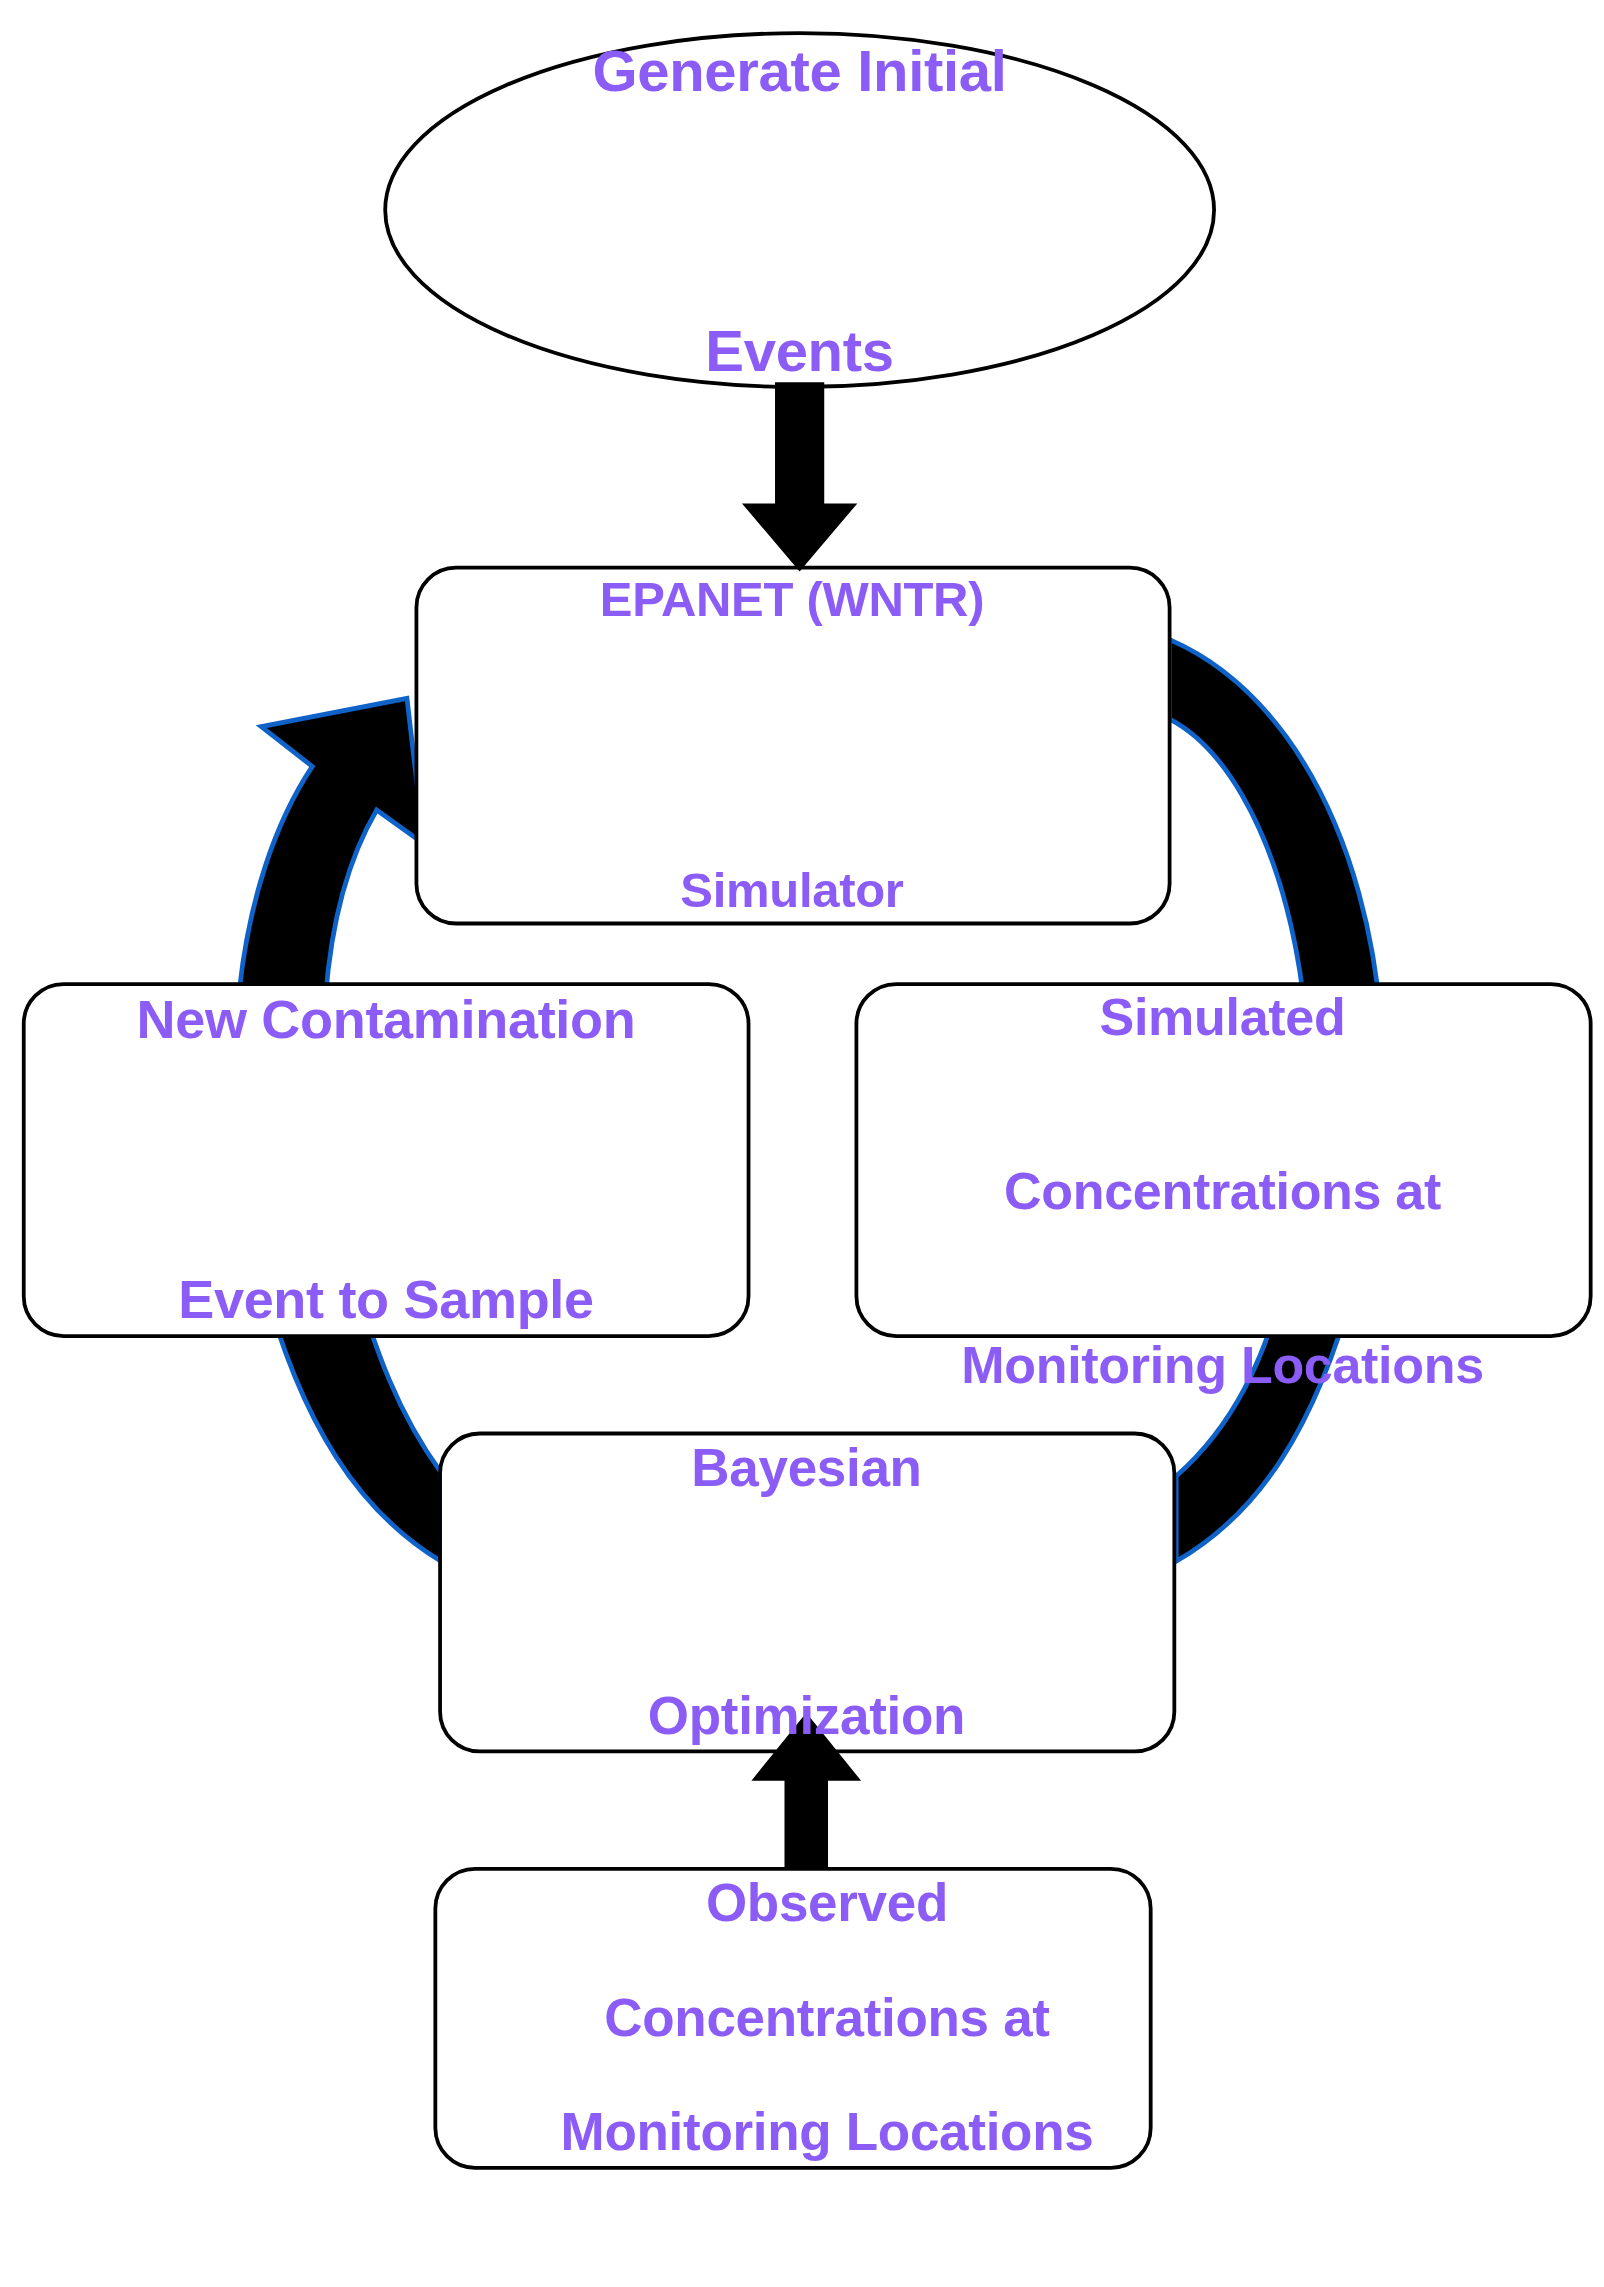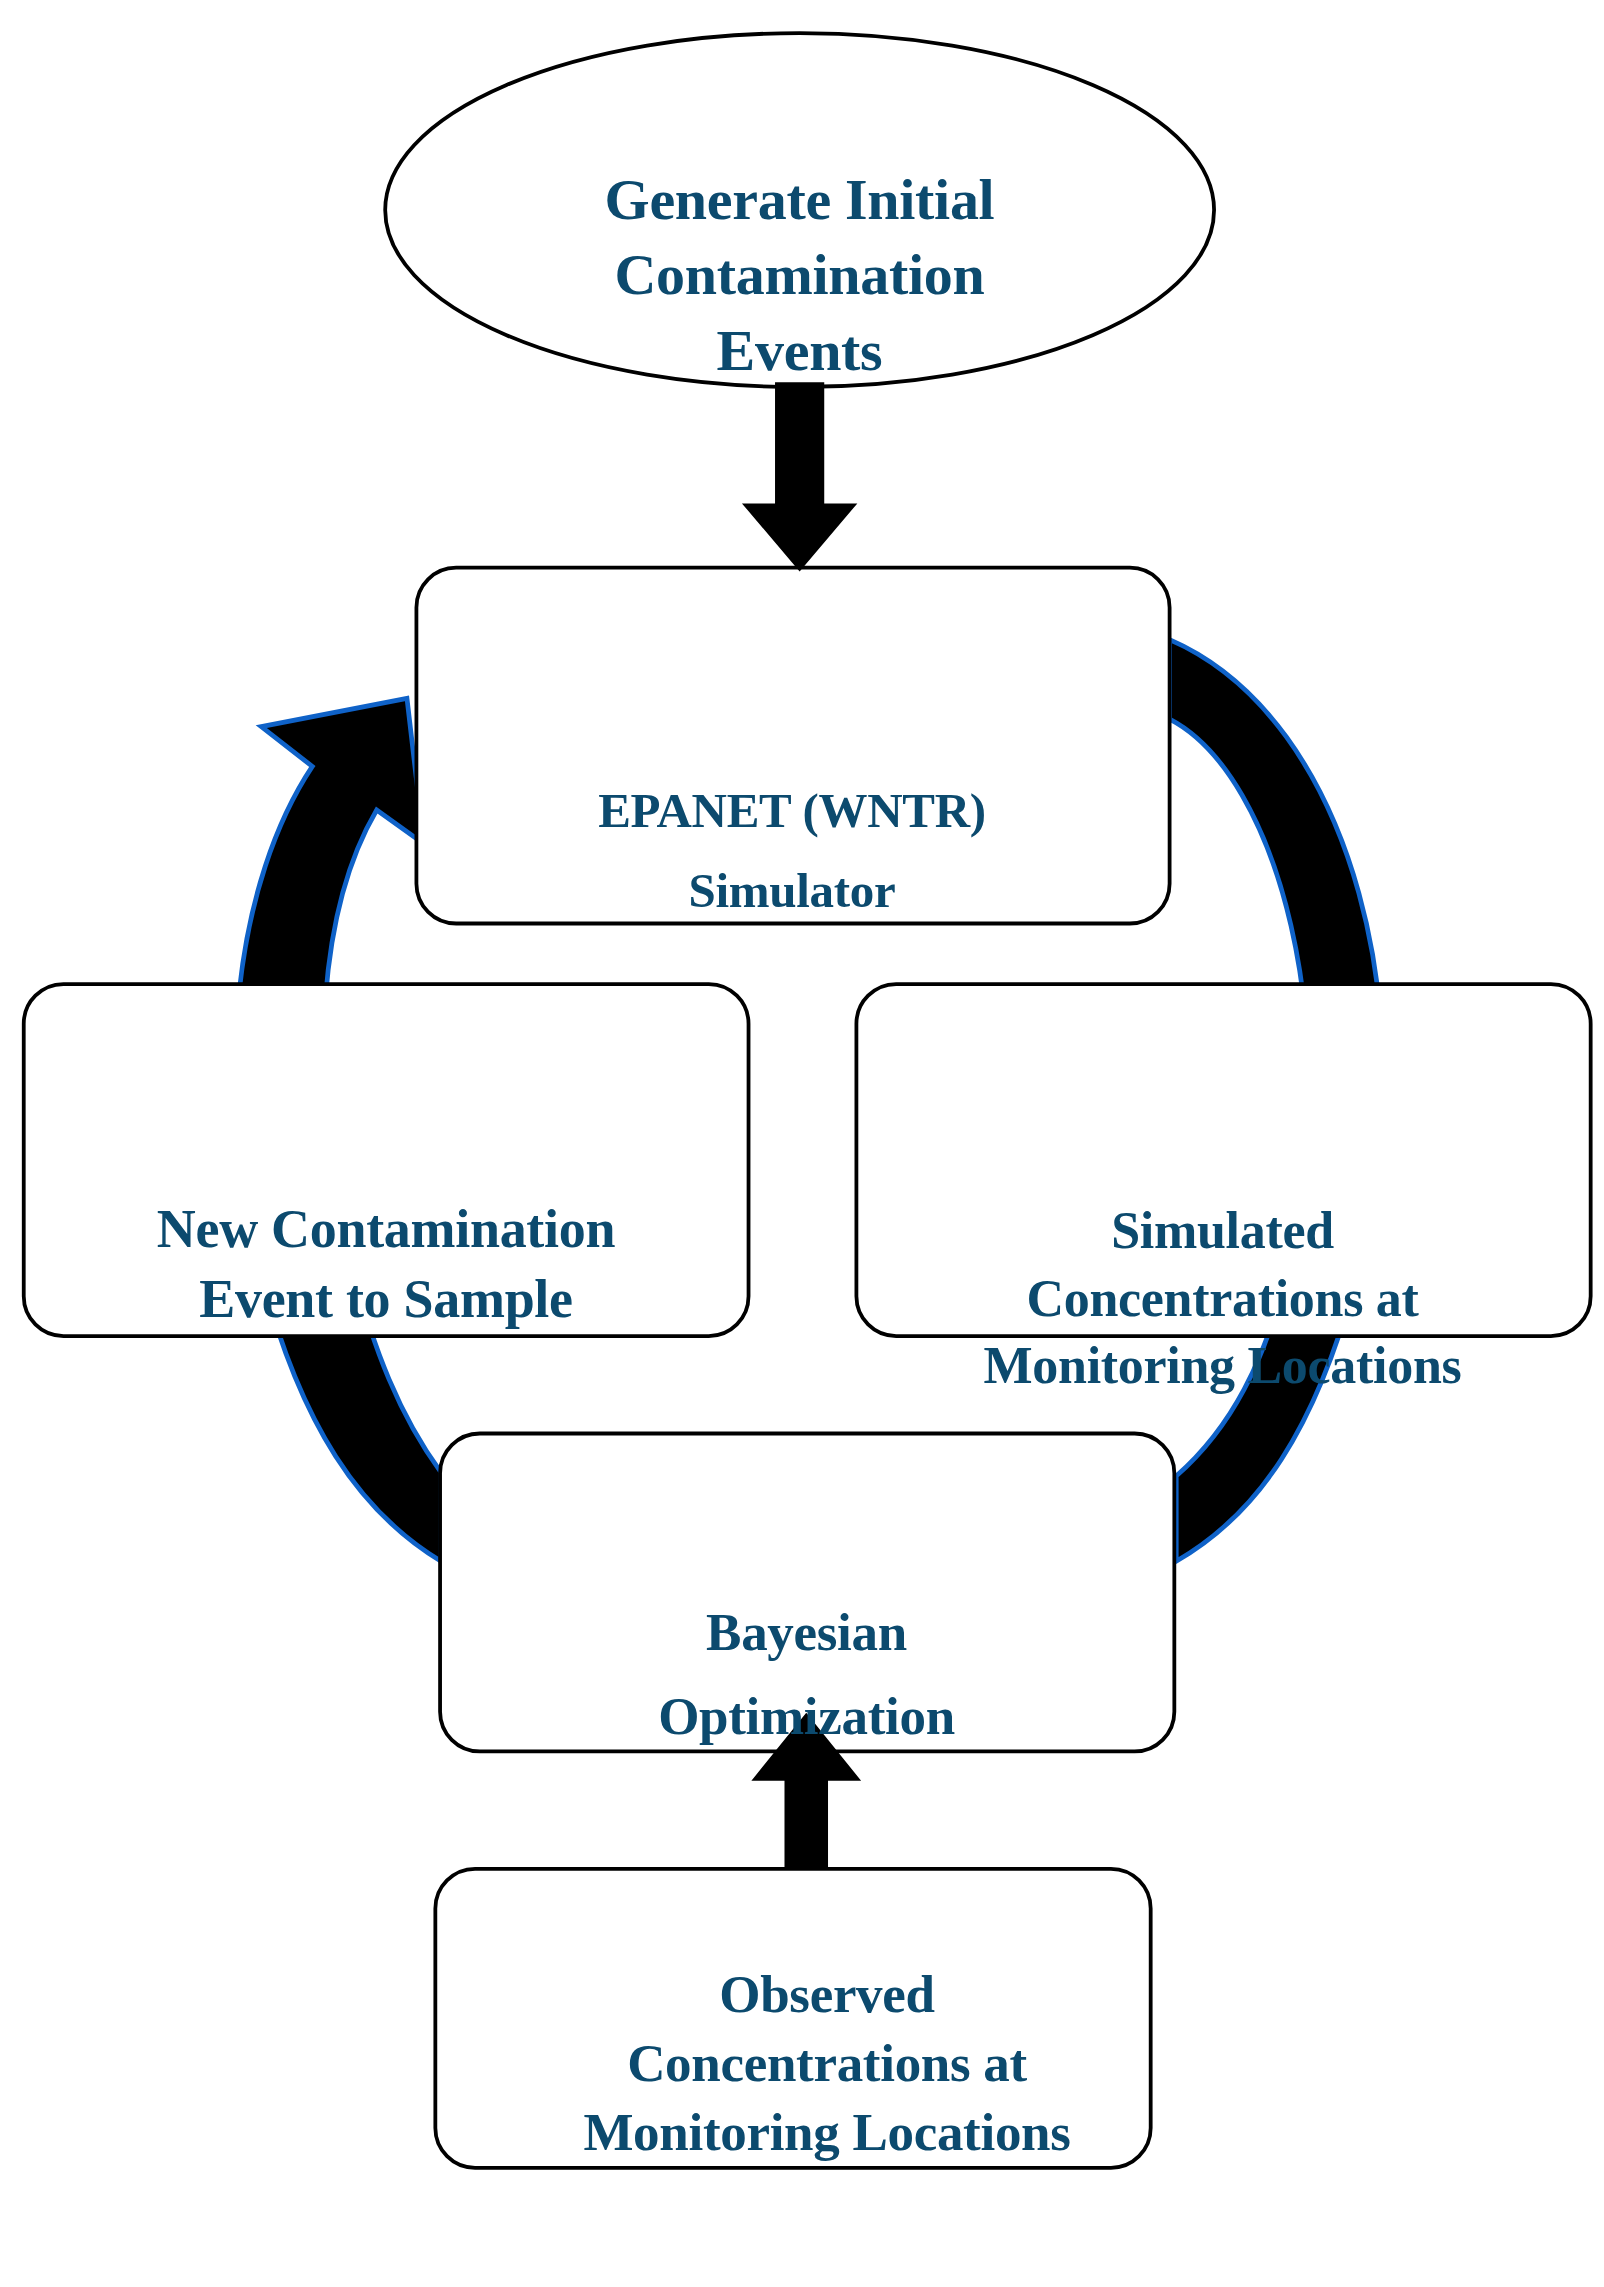--- a/index.html
+++ b/index.html
@@ -44,24 +44,24 @@
     fill: #000000;
     stroke: #0f62c8;
     stroke-width: 5;
     stroke-linejoin: miter;
   }
   .node-label {
     position: absolute;
     display: flex;
     flex-direction: column;
     align-items: center;
-    justify-content: flex-end;
+    justify-content: space-between;
     text-align: center;
-    color: #0c4a6e;
-    font-family: Liberation Serif, serif;
+    color: #8b5cf6;
+    font-family: Liberation Sans, sans-serif;
     font-weight: bold;
     font-stretch: condensed;
     line-height: 1.30;
     letter-spacing: -0.3px;
     pointer-events: none;
     box-sizing: border-box;
   }
   .node-label .line {
     display: block;
     white-space: nowrap;
@@ -148,21 +148,20 @@
              L 852 1810
              L 910 1882
              L 875 1882
              L 875 1975
              Z"></path>
 
   </svg>
 
   <div class="node-label" id="label-generate">
     <span class="line">Generate Initial</span>
-    <span class="line">Contamination</span>
     <span class="line">Events</span>
   </div>
 
   <div class="node-label" id="label-epanet">
     <span class="line">EPANET (WNTR)</span>
     <span class="line">Simulator</span>
   </div>
 
   <div class="node-label" id="label-new-event">
     <span class="line">New Contamination</span>

